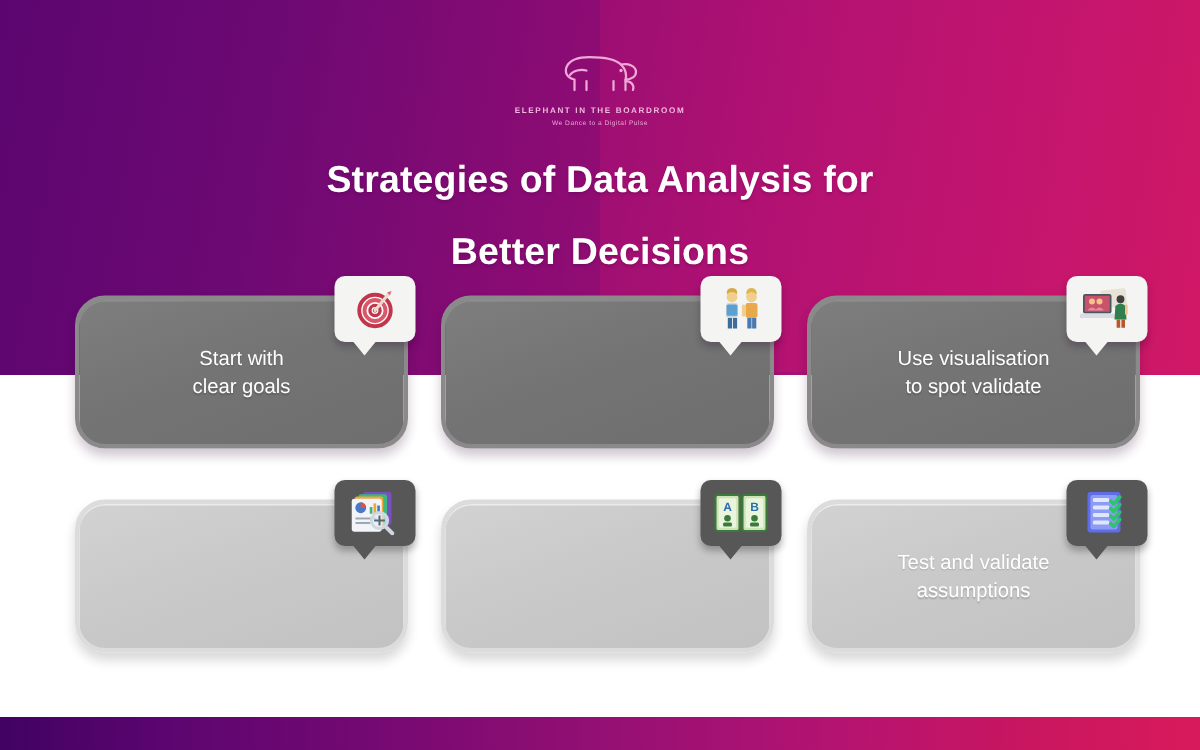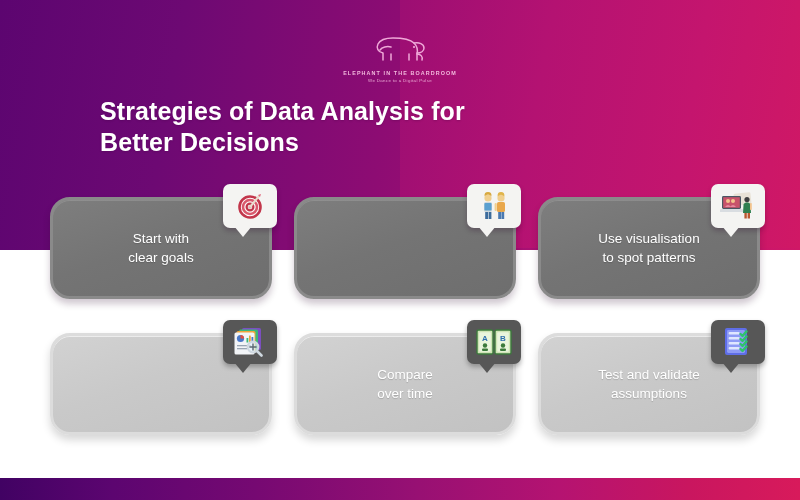--- a/index.html
+++ b/index.html
@@ -74,25 +74,25 @@
     color: #eaa9d4;
     line-height: 7px;
   }
 
   
   .title {
     position: absolute;
     left: 100px;
     top: 96px;
     width: 600px;
-    text-align: left;
+    text-align: center;
     color: #ffffff;
     font-size: 25px;
     font-weight: bold;
-    line-height: 31px;
+    line-height: 48px;
     letter-spacing: 0.1px;
     text-shadow: 0 1px 2px rgba(60,0,60,0.25);
   }
 
   
   .grid {
     position: absolute;
     left: 50px;
     top: 197px;
     width: 710px;
@@ -254,21 +254,21 @@
               <rect x="20.2" y="21" width="2.8" height="7" fill="#4a79b0"></rect>
               <rect x="23.4" y="21" width="2.8" height="7" fill="#4a79b0"></rect>
               <rect x="16.6" y="12" width="2.2" height="8" rx="1" fill="#f0cf8e"></rect>
             </svg>
           </span>
         </div>
       </div>
 
       <div class="card dark c2">
         <div class="card-label">Use visualisation
-to spot patterns</div>
+to spot validate</div>
         <div class="bubble white">
           <span>
             <svg width="36" height="28" viewBox="0 0 36 28">
 
               <rect x="14" y="1" width="17" height="12" rx="1.5" fill="#e8e2d6" transform="rotate(-6 22 7)"></rect>
 
               <rect x="2" y="4" width="19" height="13" rx="1.4" fill="#4a5763"></rect>
               <rect x="3.2" y="5.2" width="16.6" height="10.6" fill="#c8536a"></rect>
               <circle cx="8" cy="9" r="2" fill="#f2c38c"></circle>
               <circle cx="13" cy="9" r="2" fill="#f2c38c"></circle>
@@ -312,22 +312,20 @@
 
               <circle cx="20" cy="20" r="5.4" fill="rgba(225,240,250,0.65)" stroke="#cfd8e0" stroke-width="2"></circle>
               <path d="M16.4 20 h7.2 M20 16.6 v6.8" stroke="#5b6770" stroke-width="1.4"></path>
               <path d="M24 24 l4.5 4.5" stroke="#cfd8e0" stroke-width="2.6" stroke-linecap="round"></path>
             </svg>
           </span>
         </div>
       </div>
 
       <div class="card light c1">
-        <div class="card-label">Compare
-over time</div>
         <div class="bubble dark">
           <span>
             <svg width="36" height="28" viewBox="0 0 36 28">
               <rect x="1" y="2" width="16" height="24" rx="1.6" fill="#cfe4b6" stroke="#3c7a3c" stroke-width="1.4"></rect>
               <rect x="19" y="2" width="16" height="24" rx="1.6" fill="#cfe4b6" stroke="#3c7a3c" stroke-width="1.4"></rect>
               <rect x="3.2" y="4.2" width="11.6" height="19.6" rx="1" fill="#eaf5dd"></rect>
               <rect x="21.2" y="4.2" width="11.6" height="19.6" rx="1" fill="#eaf5dd"></rect>
               <text x="9" y="12.5" font-family="Liberation Sans, sans-serif" font-size="8" font-weight="bold" fill="#2f6fae" text-anchor="middle">A</text>
               <text x="27" y="12.5" font-family="Liberation Sans, sans-serif" font-size="8" font-weight="bold" fill="#2f6fae" text-anchor="middle">B</text>
               <circle cx="9" cy="17.5" r="2.2" fill="#3c7a3c"></circle>

